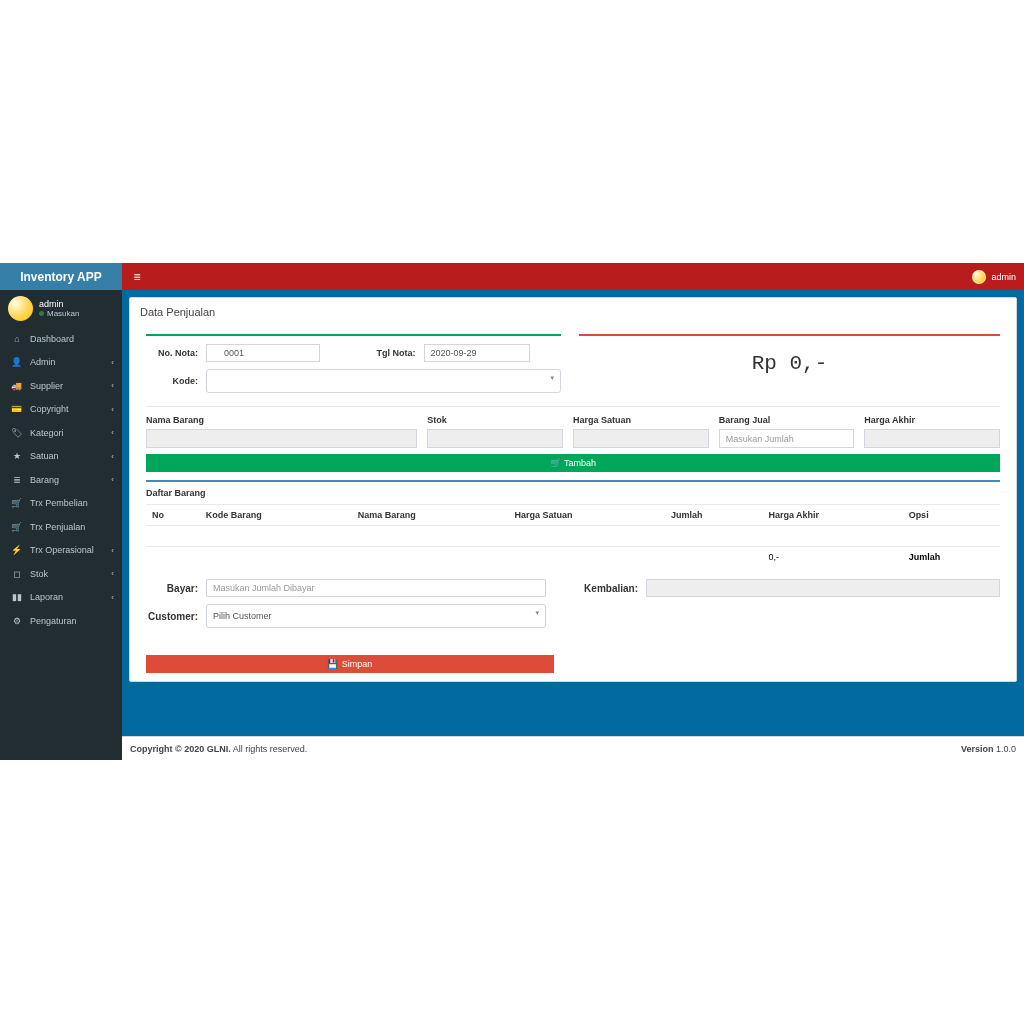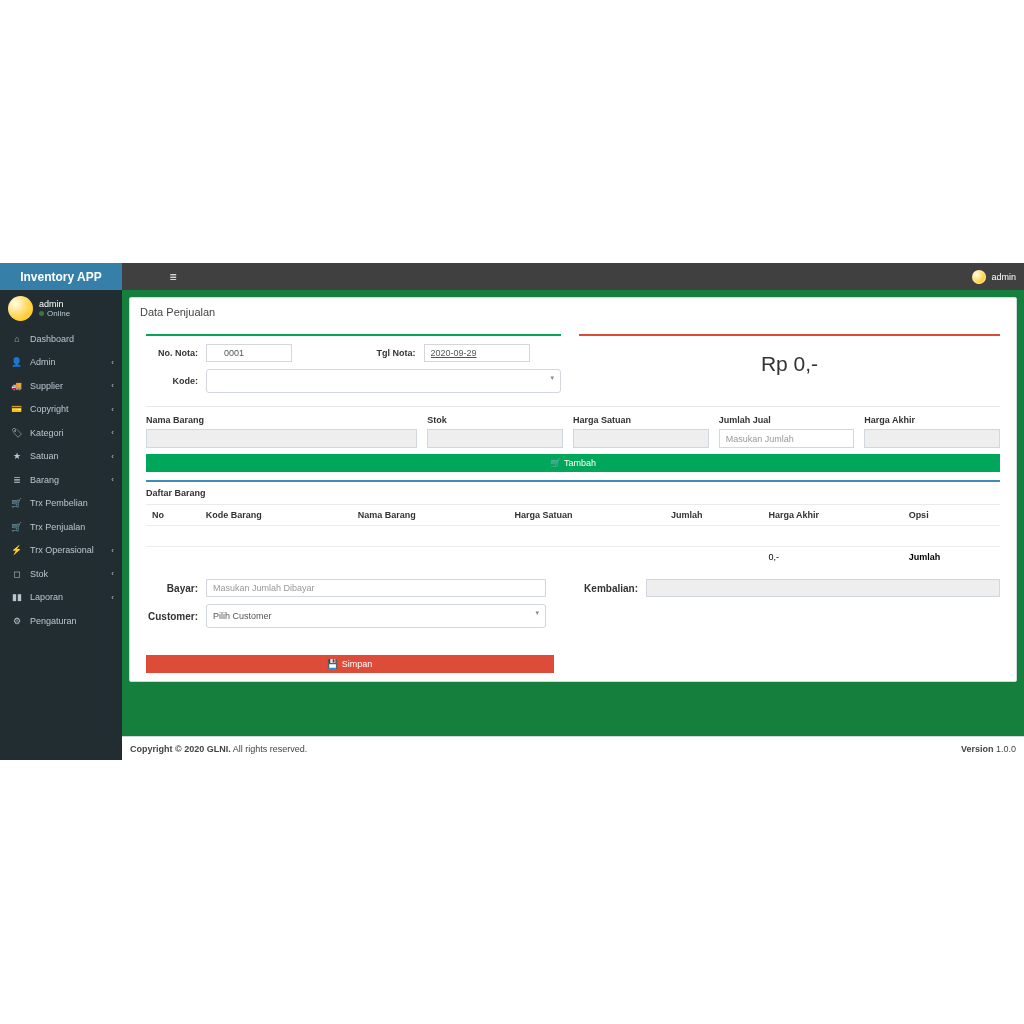--- a/index.html
+++ b/index.html
@@ -1,43 +1,43 @@
 <!DOCTYPE html>
 <html><head>
 <meta charset="utf-8">
 <style>
 * { box-sizing: border-box; margin: 0; padding: 0; }
 body { font-family: -apple-system, "Helvetica Neue", Helvetica, Arial, sans-serif; font-size: 9px; background: #fff; width: 1024px; height: 1024px; overflow: hidden; position: relative; }
 .app-wrap { position: absolute; top: 263px; left: 0; right: 0; height: 497px; display: flex; flex-direction: column; }
-.header { height: 27px; background: #404040; color: #fff; display: flex; align-items: stretch; gap: 36px; }
+.header { height: 27px; background: #b91c1c; color: #fff; display: flex; align-items: stretch; }
 .logo { width: 122px; background: #367fa9; display: flex; align-items: center; justify-content: center; font-weight: 600; font-size: 12px; }
 .navbar { flex: 1; display: flex; align-items: center; justify-content: space-between; padding: 0 8px 0 6px; }
 .burger { width: 18px; height: 18px; display: flex; align-items: center; justify-content: center; cursor: pointer; font-size: 12px; }
 .user-top { display: flex; align-items: center; gap: 5px; font-size: 9px; }
 .user-top .avatar { width: 14px; height: 14px; border-radius: 50%; background: radial-gradient(circle at 30% 30%, #fffde7, #ffd54f 60%, #ffc107); border: 1px solid rgba(255,255,255,.5); }
 .body-row { flex: 1; display: flex; min-height: 0; }
 .sidebar { width: 122px; background: #222d32; color: #b8c7ce; display: flex; flex-direction: column; font-size: 9px; }
 .side-user { display: flex; align-items: center; gap: 6px; padding: 6px 8px; }
 .side-user .big-av { width: 25px; height: 25px; border-radius: 50%; background: radial-gradient(circle at 30% 30%, #fffde7, #ffd54f 55%, #ffc107); }
 .side-user .uname { color: #fff; font-weight: 500; font-size: 9px; }
 .side-user .status { font-size: 8px; color: #b8c7ce; display: flex; align-items: center; gap: 3px; }
 .dot { width: 5px; height: 5px; border-radius: 50%; background: #3c763d; display: inline-block; }
 .menu { list-style: none; }
 .menu li { display: flex; align-items: center; padding: 0 8px 0 10px; height: 23.5px; cursor: pointer; position: relative; }
 .menu li .ico { width: 14px; text-align: center; font-size: 9px; }
 .menu li .lbl { flex: 1; padding-left: 6px; font-size: 9px; }
 .menu li .chev { font-size: 8px; color: #b8c7ce; }
-.content { flex: 1; background: #15803d; display: flex; flex-direction: column; min-height: 0; }
+.content { flex: 1; background: #0369a1; display: flex; flex-direction: column; min-height: 0; }
 .content-inner { flex: 1; padding: 7px; overflow: hidden; }
 .box { background: #fff; border: 1px solid #d2d6de; border-radius: 2px; }
 .box-title { padding: 8px 10px; color: #444; font-size: 11px; font-weight: 400; }
 .box-body { padding: 8px 16px; }
 .two-col { display: flex; gap: 18px; }
 .left-col { flex: 0 0 415px; border-top: 2px solid #00a65a; padding-top: 8px; }
-.right-col { flex: 1; border-top: 2px solid #dd4b39; padding-top: 8px; text-align: center; }
+.right-col { flex: 1; border-top: 2px solid #dd4b39; padding-top: 8px; text-align: center; font-family: Liberation Mono, monospace; }
 .big-amount { font-size: 21px; font-weight: 400; color: #333; padding: 8px 0 12px; }
 .form-row { display: flex; align-items: center; margin-bottom: 7px; }
 .form-row label { width: 60px; text-align: right; padding-right: 8px; font-weight: 700; font-size: 9px; color: #333; }
 .inp { border: 1px solid #d2d6de; height: 18px; padding: 0 6px; font-size: 9px; color: #555; background: #fff; border-radius: 0; }
 .inp.ro { background: #eee; color: #777; }
 .sel { border: 1px solid #d2d6de; height: 24px; padding: 0 6px; font-size: 9px; color: #555; background: #fff; position: relative; flex: 1; border-radius: 3px; display: flex; align-items: center; }
 .sel .caret { position: absolute; right: 4px; top: 4px; font-size: 7px; color: #888; background: #fff; padding: 0 2px; }
 .hr-sep { border: 0; border-top: 1px solid #e8e8e8; margin: 6px 0 8px; }
 .fields-row { display: flex; gap: 10px; margin-bottom: 6px; }
 .fld { flex: 1; display: flex; flex-direction: column; }
@@ -82,21 +82,21 @@
   </div>
 
   <div class="body-row">
     <aside class="sidebar">
       <div class="side-user">
         <div class="big-av"></div>
         <div>
           <div class="uname">admin</div>
           <div class="status">
               <span class="dot"></span>
-              <span>Online</span>
+              <span>Masukan</span>
             </div>
         </div>
       </div>
       <ul class="menu" id="menu">
           <li>
             <span class="ico">⌂</span>
             <span class="lbl">Dashboard</span>
           </li>
           <li>
             <span class="ico">👤</span>
@@ -162,25 +162,25 @@
       <div class="content-inner">
         <div class="box">
           <div class="box-title">Data Penjualan</div>
           <div class="box-body">
 
             <div class="two-col">
               <div class="left-col">
                 <div class="no-nota-row">
                   <div class="form-row">
                     <label>No. Nota:</label>
-                    <input class="inp" style="width: 86px; padding-left: 17px;" value="0001">
+                    <input class="inp" style="width: 114px; padding-left: 17px;" value="0001">
                   </div>
                   <div class="form-row">
                     <label>Tgl Nota:</label>
-                    <input class="inp" style="width: 106px; text-decoration: underline;" value="2020-09-29">
+                    <input class="inp" style="width: 106px;" value="2020-09-29">
                   </div>
                 </div>
                 <div class="form-row">
                   <label>Kode:</label>
                   <div class="sel" style="flex:1">
                     <span class="caret">▾</span>
                   </div>
                 </div>
               </div>
               <div class="right-col">
@@ -197,21 +197,21 @@
               </div>
               <div class="fld">
                 <label>Stok</label>
                 <input disabled="" style="">
               </div>
               <div class="fld">
                 <label>Harga Satuan</label>
                 <input disabled="" style="">
               </div>
               <div class="fld">
-                <label>Jumlah Jual</label>
+                <label>Barang Jual</label>
                 <input placeholder="Masukan Jumlah" style="">
               </div>
               <div class="fld">
                 <label>Harga Akhir</label>
                 <input disabled="" style="">
               </div>
             </div>
 
             <button class="btn btn-green">
               <span>🛒</span>

